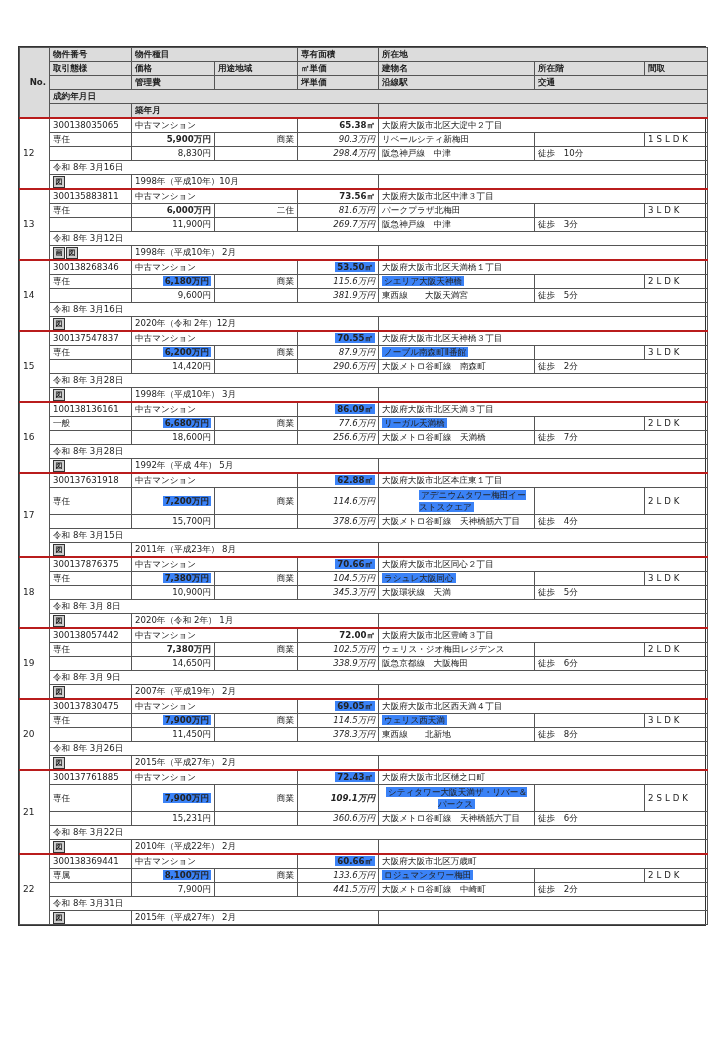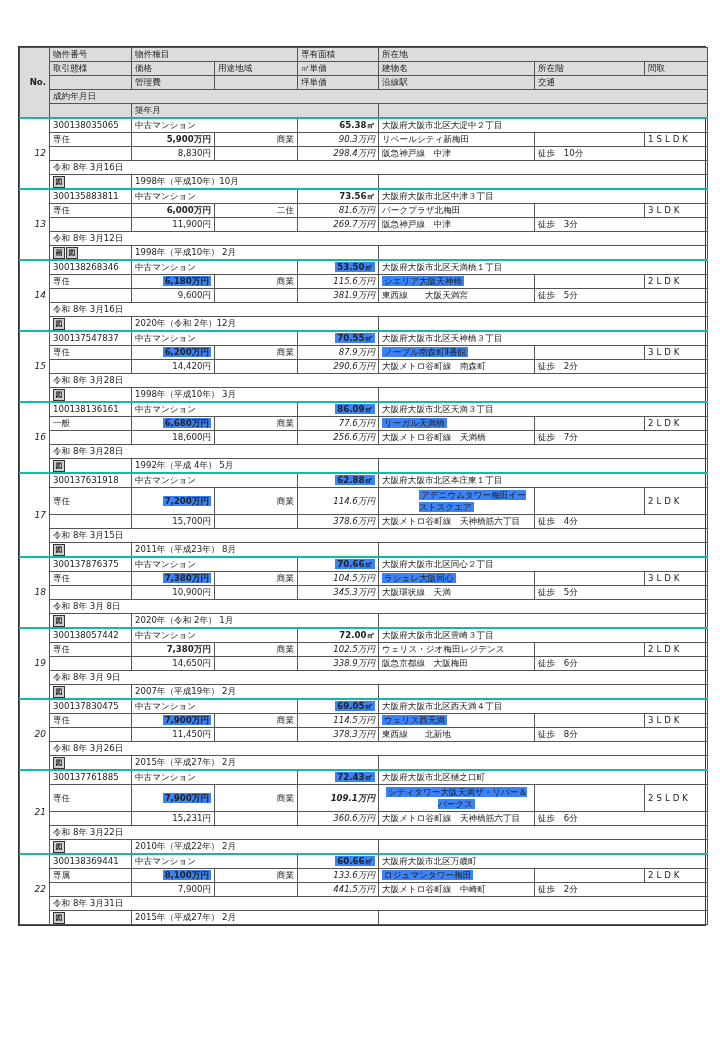--- a/index.html
+++ b/index.html
@@ -1,28 +1,28 @@
 <!DOCTYPE html>
 <html><head>
 <meta charset="utf-8">
 <style>
   html, body { margin:0; padding:0; background:#ffffff; }
   body { width:720px; height:1040px; position:relative; font-family:"DejaVu Sans", "Liberation Sans", sans-serif; color:#222; }
   .sheet { position:absolute; left:18px; top:46px; width:688px; border:1.5px solid #333; box-sizing:border-box; }
   table { border-collapse:collapse; width:100%; table-layout:fixed; font-size:8.6px; }
   td { border:1px solid #555; padding:0 3px; height:13px; line-height:13px; white-space:nowrap; overflow:hidden; }
-  .hdr td { background:#dcdcdc; font-weight:normal; }
+  .hdr td { background:#dcdcdc; font-weight:bold; }
   .hdr td.nocol { text-align:right; font-weight:bold; }
-  .num { text-align:right; vertical-align:middle; font-size:9px;font-style:italic; }
+  .num { text-align:left; vertical-align:middle; font-size:9px; }
   .r { text-align:right; }
   .b { font-weight:bold; }
   .it { font-style:italic; }
   .hl { background:#3b82f6; padding:0 2px; }
   .icon-zu { display:inline-block; width:10px; height:10px; border:1px solid #333; font-size:7px; line-height:10px; text-align:center; margin-top:1px; background:#cfcfcf; font-weight:bold; }
-  .rec-top td { border-top:2px solid #14b8a6; }
+  .rec-top td { border-top:2px solid #b91c1c; }
   .wrap { white-space:normal; line-height:12px; }
   .sp { letter-spacing:3px; }
 </style>
 </head>
 <body>
 
 <div class="sheet">
 <table>
   <colgroup>
     <col style="width:30px">

